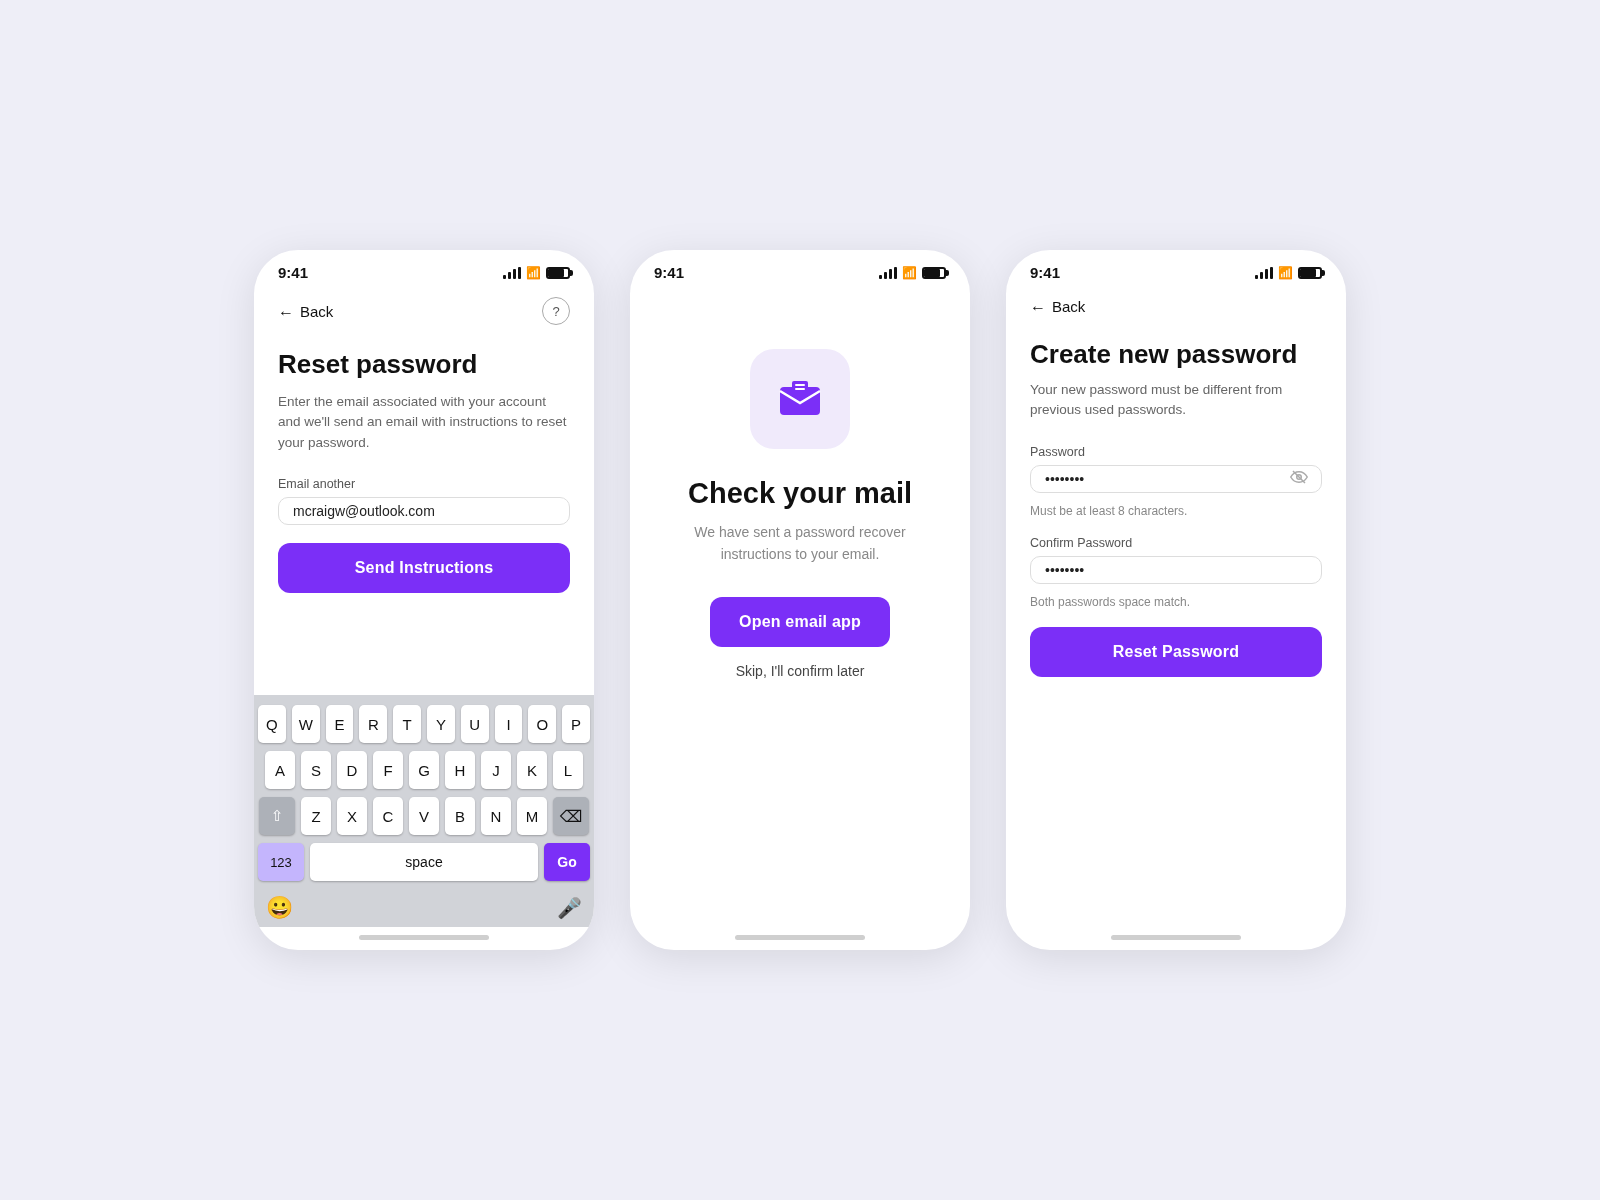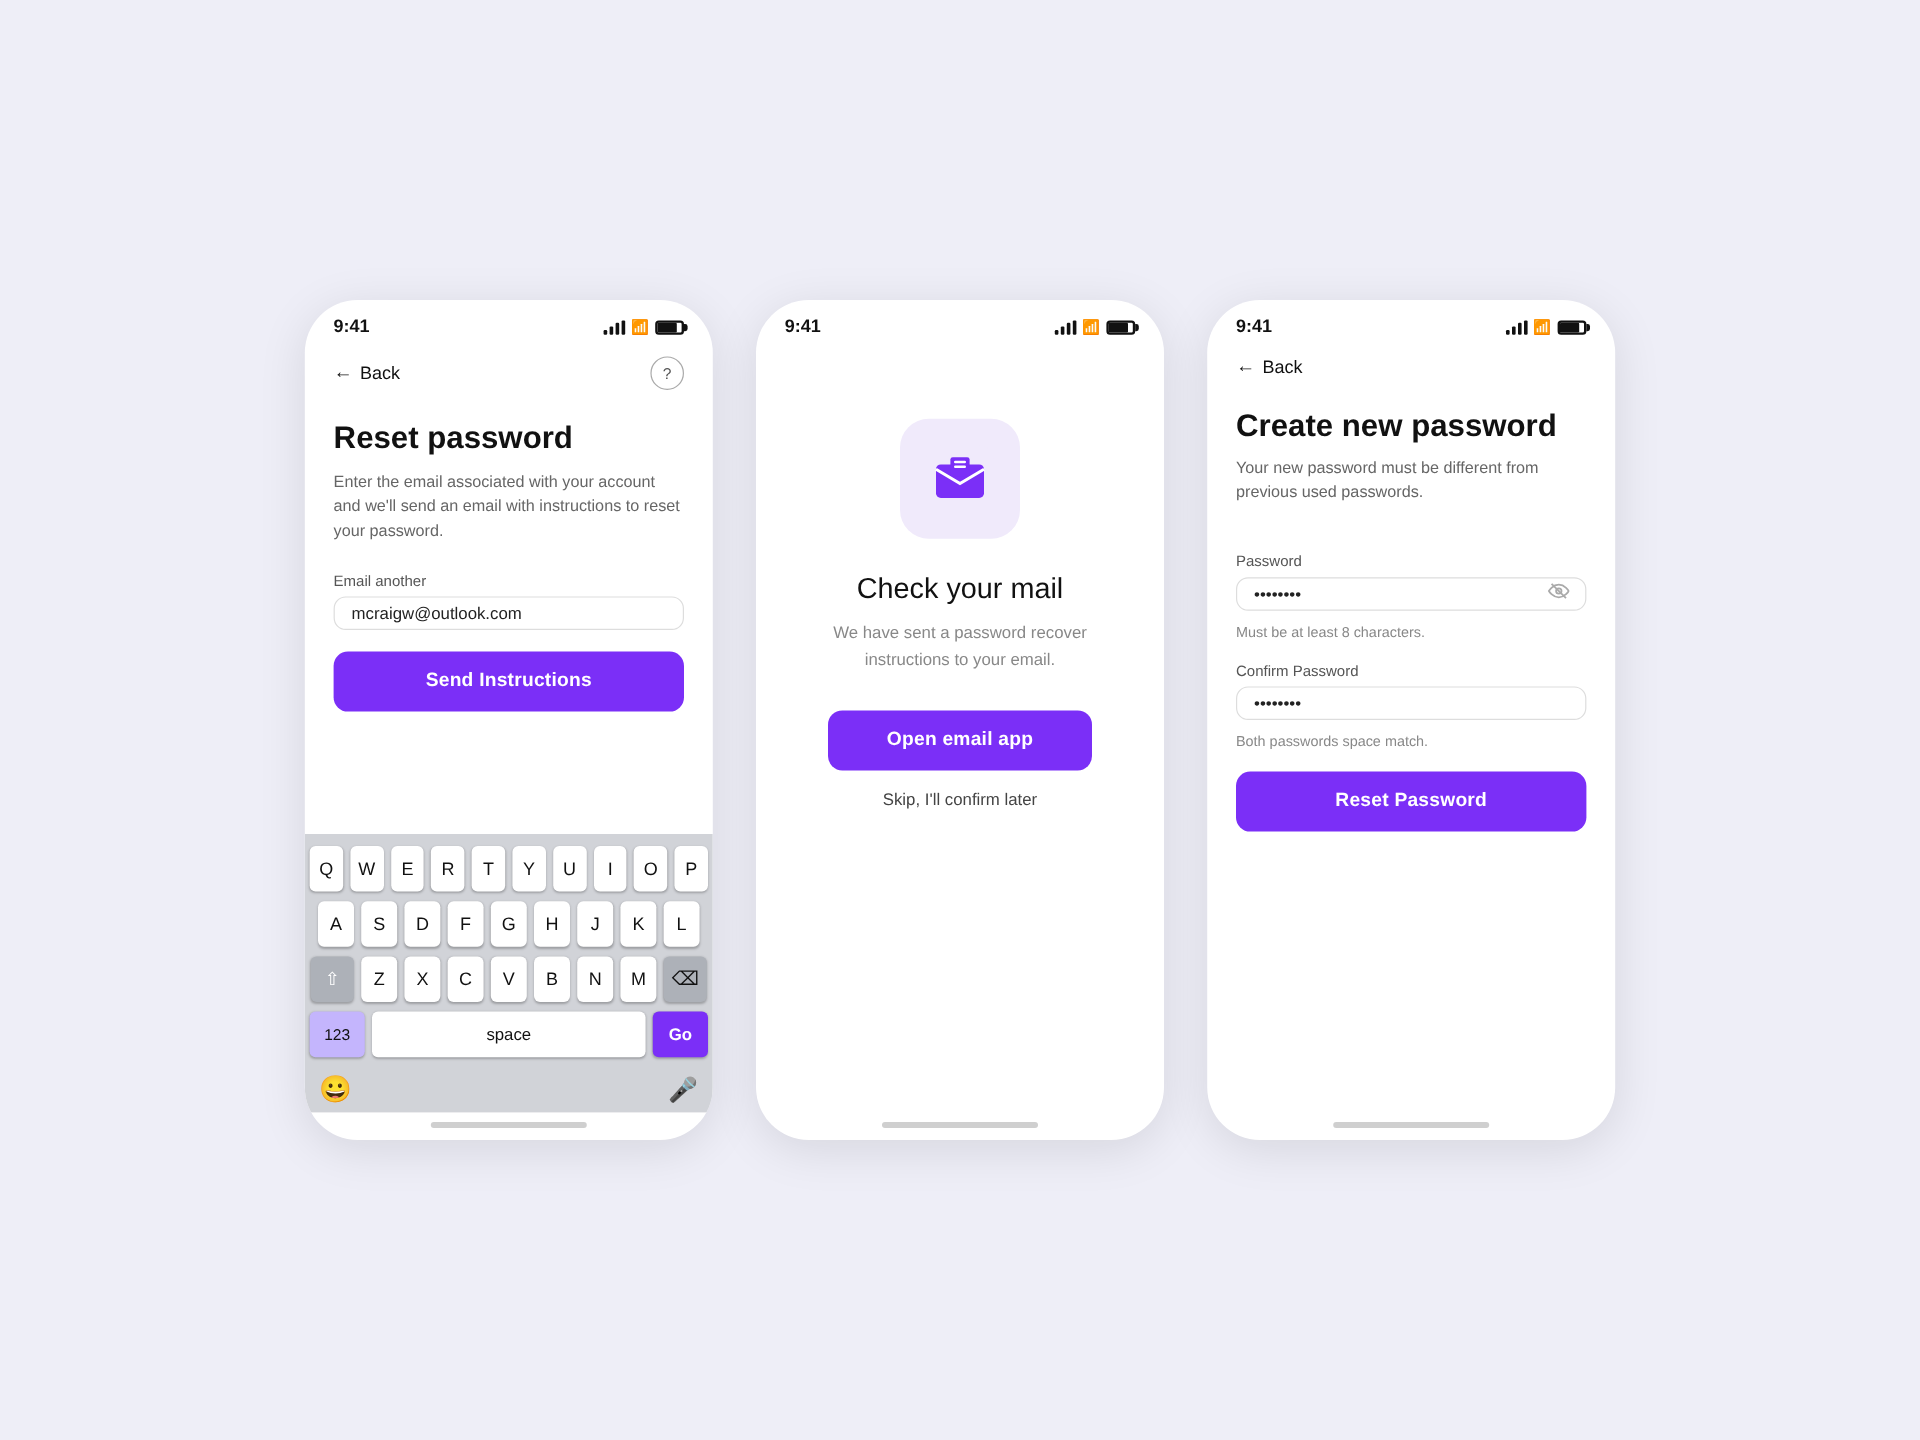--- a/index.html
+++ b/index.html
@@ -325,22 +325,22 @@
       justify-content: center;
       margin: 40px auto 28px auto;
     }
 
     .mail-icon-svg {
       width: 56px;
       height: 56px;
     }
 
     .screen2 .check-title {
-      font-size: 24px;
-      font-weight: 400;
+      font-size: 29px;
+      font-weight: 700;
       color: #111;
       text-align: center;
       margin-bottom: 12px;
     }
 
     .screen2 .check-desc {
       font-size: 14px;
       color: #888;
       text-align: center;
       line-height: 1.55;
@@ -382,21 +382,21 @@
       font-size: 26px;
       font-weight: 700;
       color: #111;
       margin-bottom: 10px;
     }
 
     .screen3 .page-desc {
       font-size: 13.5px;
       color: #666;
       line-height: 1.5;
-      margin-bottom: 40px;
+      margin-bottom: 24px;
     }
 
     .input-with-icon {
       position: relative;
       margin-bottom: 6px;
     }
 
     .input-with-icon .text-input {
       margin-bottom: 0;
       padding-right: 44px;
@@ -532,21 +532,21 @@
           <path d="M8 20L28 32L48 20" stroke="white" stroke-width="2.5" fill="none"></path>
           <rect x="20" y="10" width="16" height="16" rx="2" fill="#7b2ff7"></rect>
           <rect x="23" y="13" width="10" height="2" rx="1" fill="white"></rect>
           <rect x="23" y="17" width="10" height="2" rx="1" fill="white"></rect>
         </svg>
       </div>
 
       <h1 class="check-title">Check your mail</h1>
       <p class="check-desc">We have sent a password recover instructions to your email.</p>
 
-      <button class="purple-btn" style="width:220px; margin-bottom:16px;">Open email app</button>
+      <button class="purple-btn" style="width:180px; margin-bottom:16px;">Open email app</button>
 
       <div class="skip-link">Skip, I'll confirm later</div>
     </div>
 
     <div class="home-bar"></div>
   </div>
 
   <div class="phone screen3">
     <div class="status-bar">
       <span class="status-time">9:41</span>

